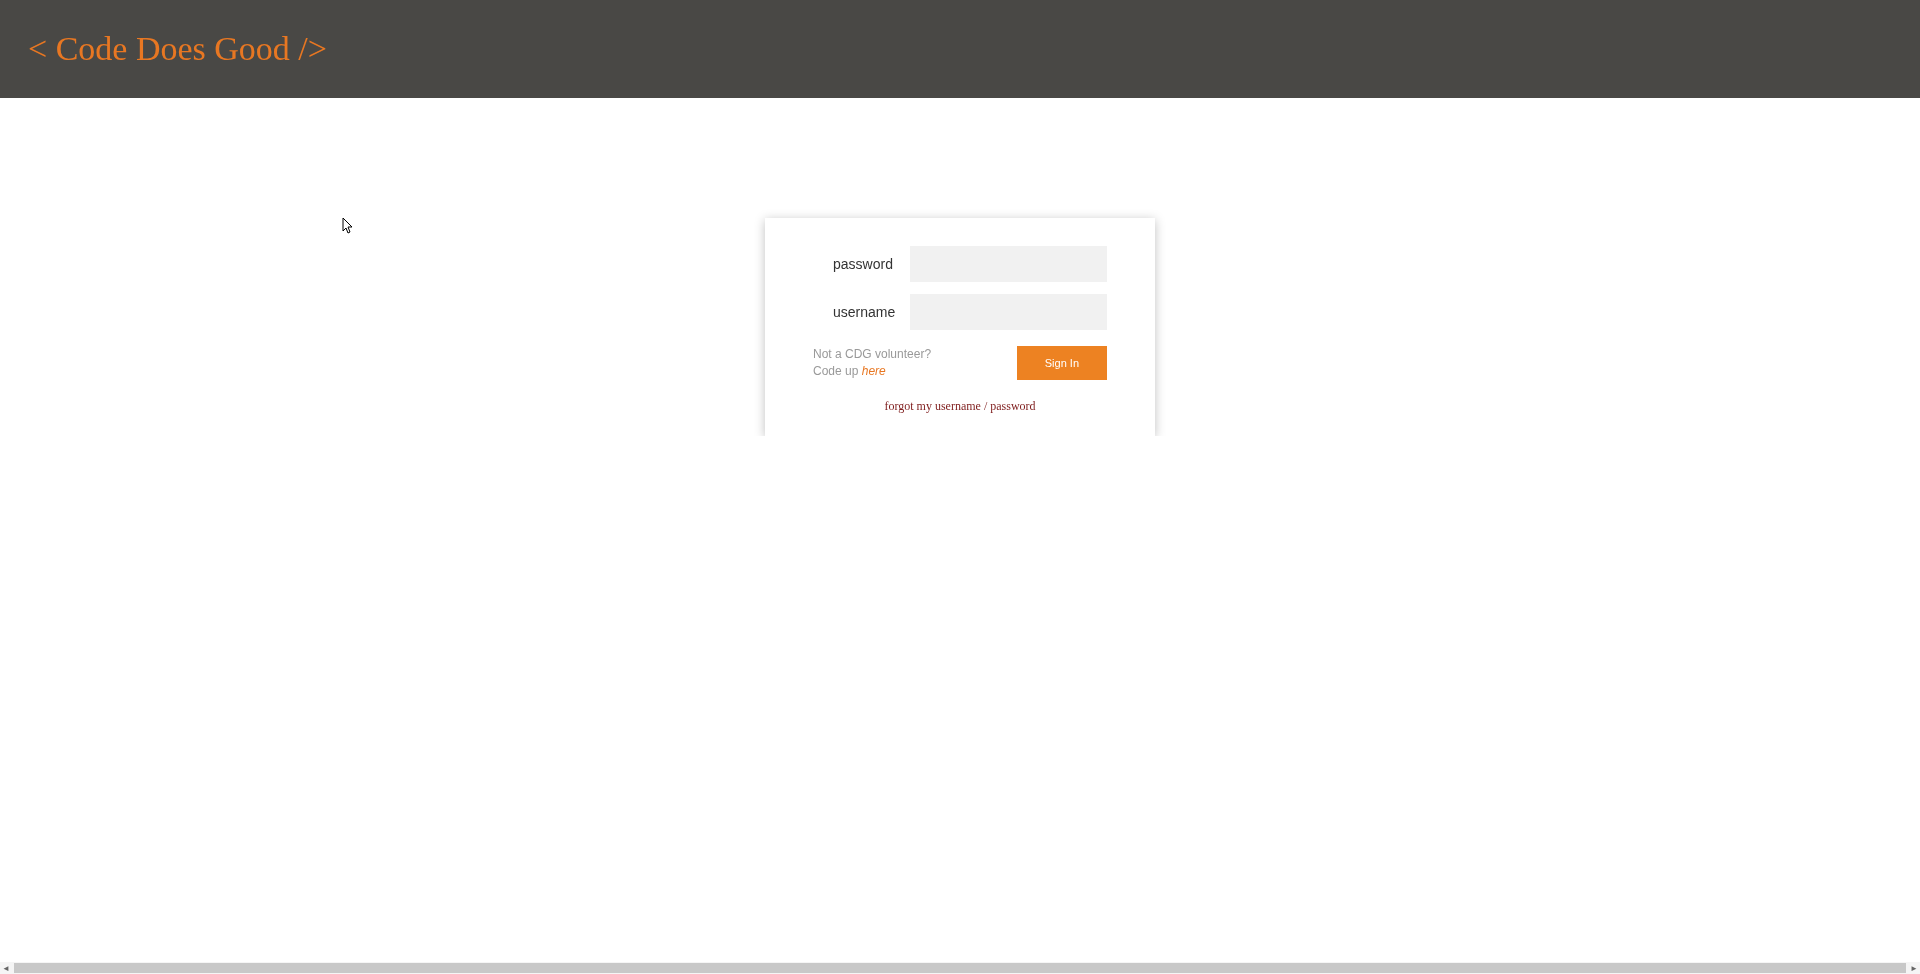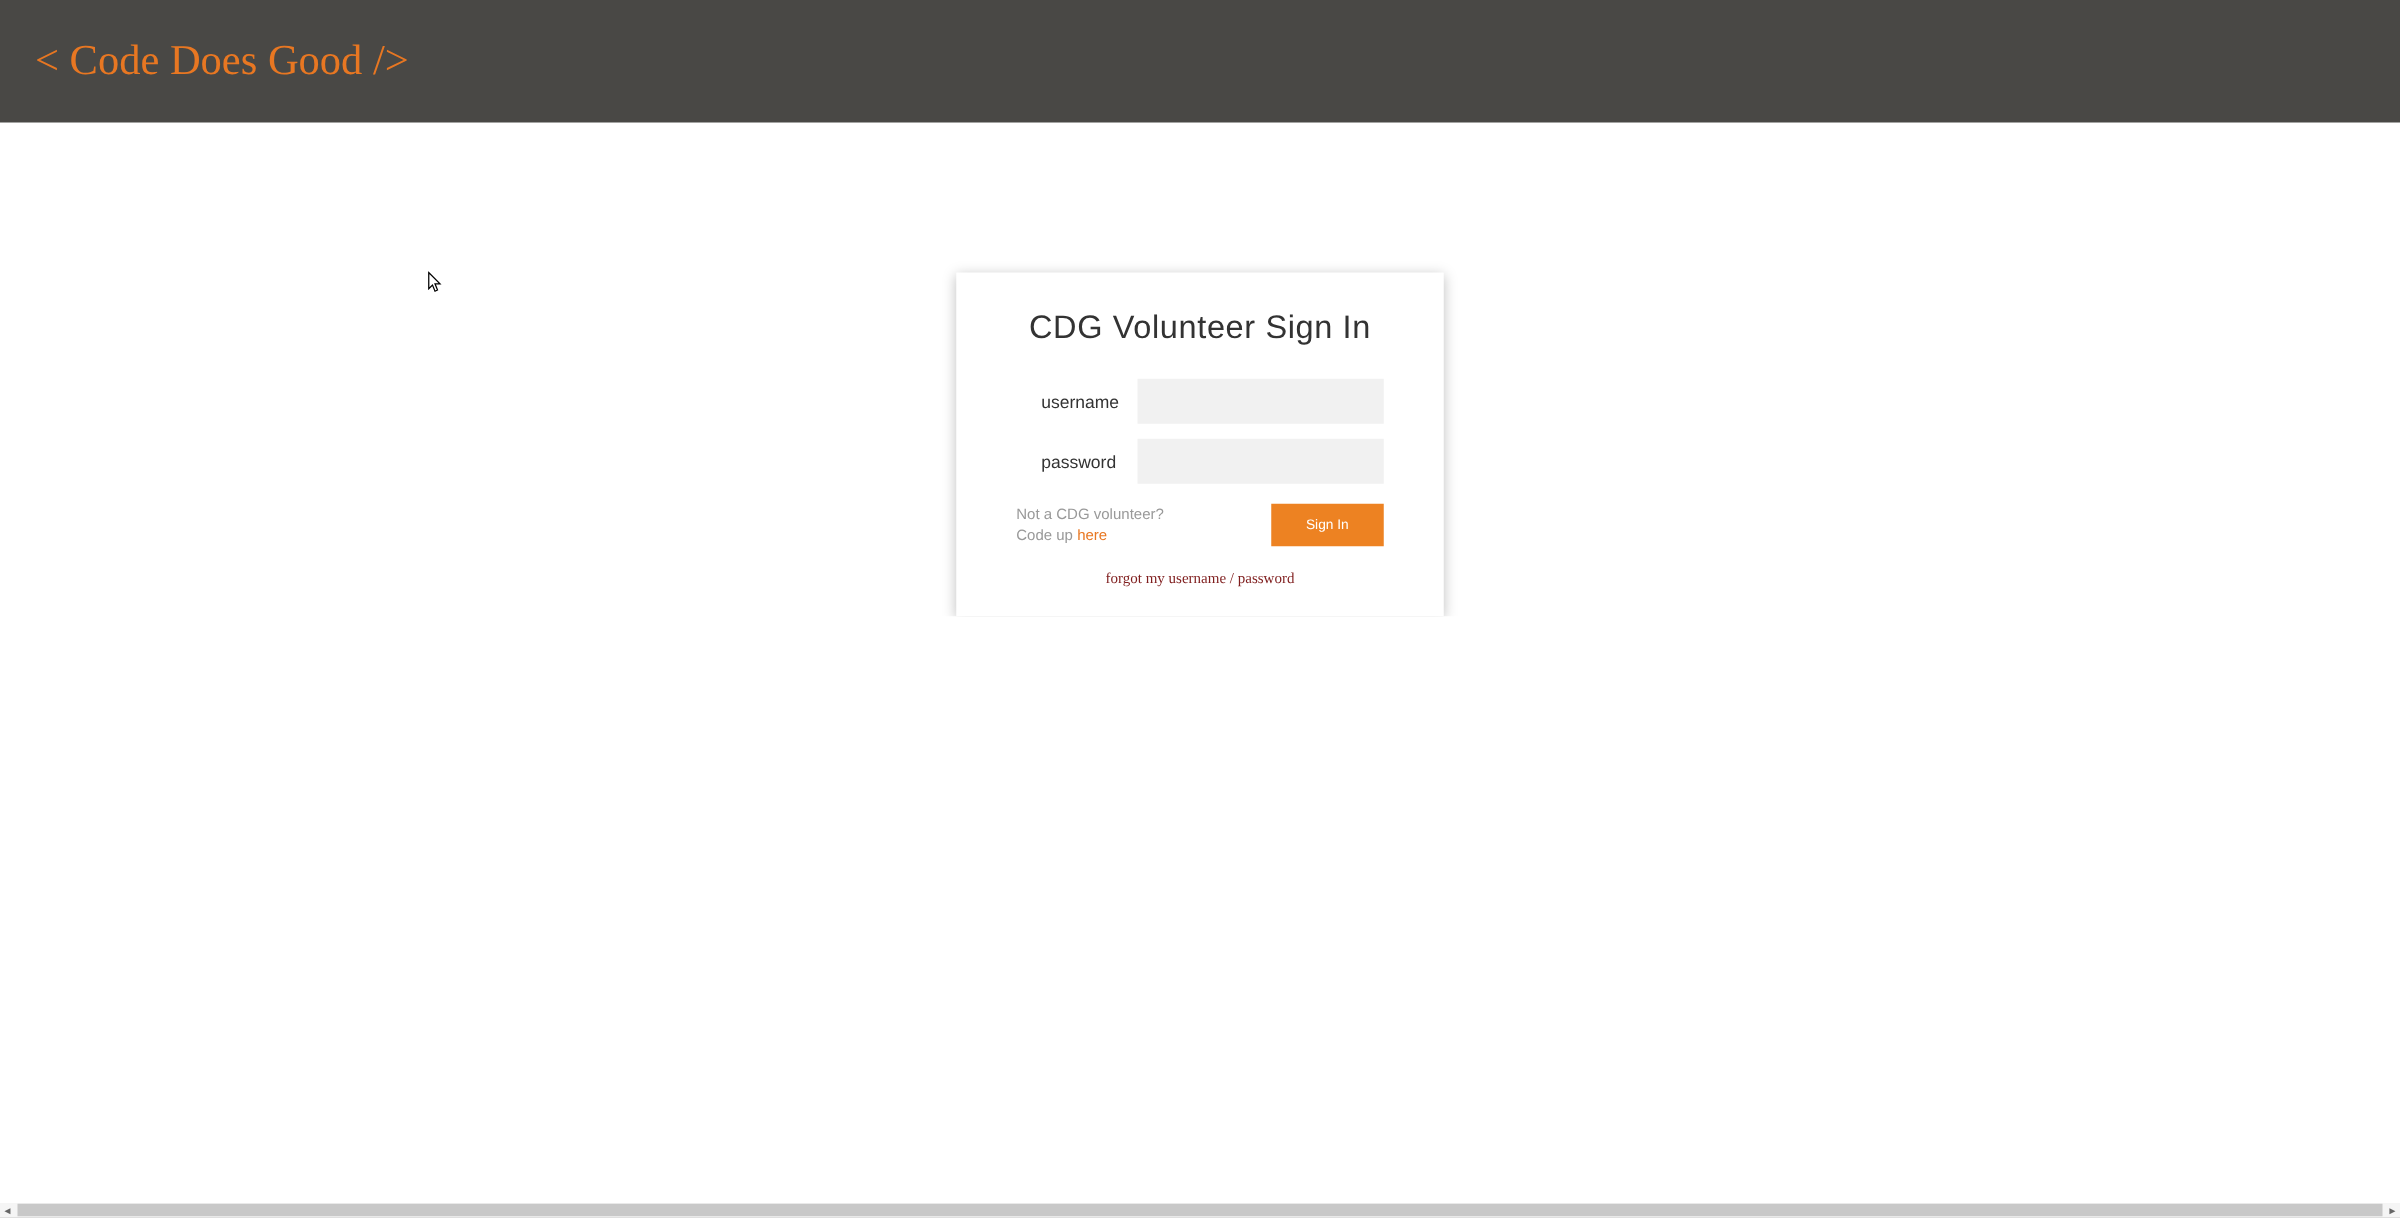--- a/index.html
+++ b/index.html
@@ -74,20 +74,21 @@
       margin-bottom: 16px;
     }
     .signup-text {
       font-size: 12px;
       color: #999;
       line-height: 1.4;
     }
     .signup-text a {
       color: #e87722;
       text-decoration: none;
+      font-style: italic;
     }
     .signin-button {
       background: #ed8222;
       color: #ffffff;
       border: none;
       padding: 11px 28px;
       font-size: 11px;
       cursor: pointer;
     }
     .forgot-row {
@@ -134,30 +135,29 @@
   </style>
 </head>
 <body>
 
 <div class="header">
   <div class="header-title">&lt; Code Does Good /&gt;</div>
 </div>
 
 <div class="content">
   <div class="signin-card">
-    <h1 class="signin-title">CDG Volunteer Sign In</h1>
+
+    <div class="form-row">
+      <label class="form-label">password</label>
+      <input type="password" class="form-input" style="">
+    </div>
 
     <div class="form-row">
       <label class="form-label">username</label>
       <input type="text" class="form-input" style="">
-    </div>
-
-    <div class="form-row">
-      <label class="form-label">password</label>
-      <input type="password" class="form-input" style="">
     </div>
 
     <div class="action-row">
       <div class="signup-text">
         <span>Not a CDG volunteer?</span><br>
         <span>Code up </span><a href="#">here</a>
       </div>
       <button class="signin-button">Sign In</button>
     </div>
 

